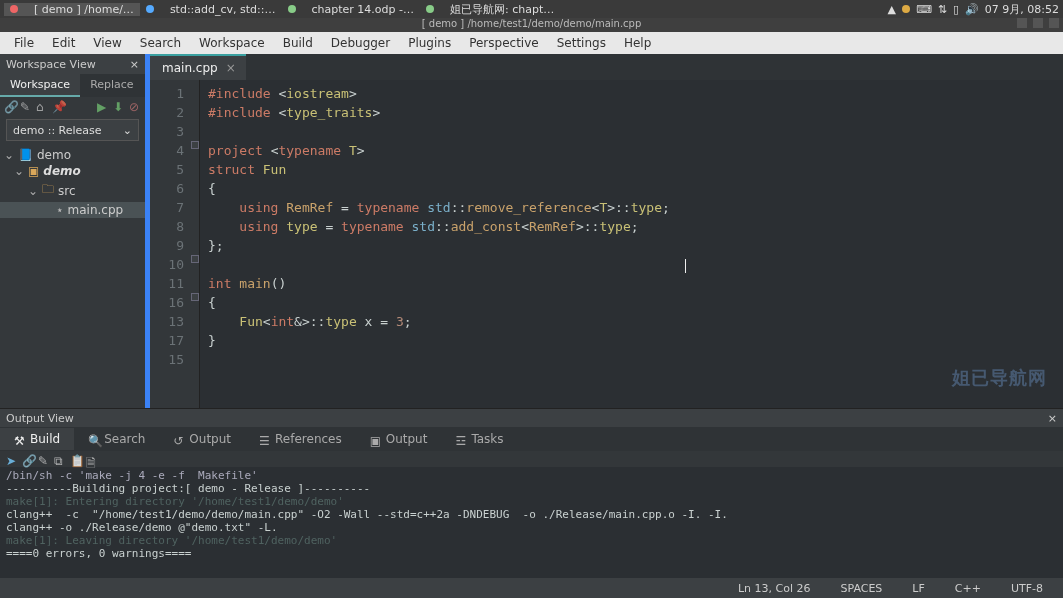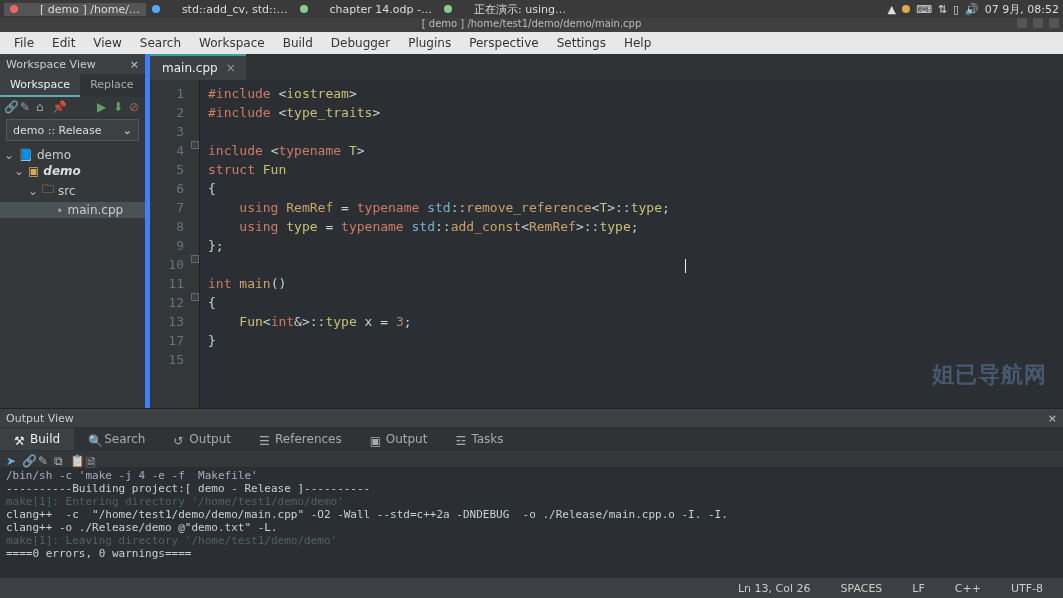--- a/index.html
+++ b/index.html
@@ -10,21 +10,21 @@
   background: #2b2b2b;
   color: #ccc;
   overflow: hidden;
   display: flex; flex-direction: column;
 }
 
 .os-bar {
   height: 18px; background: #3a3a3a; display: flex; align-items: center;
   color: #ddd; font-size: 11px; padding: 0 4px;
 }
-.os-bar .task { padding: 0 6px; display: flex; align-items: center; gap: 22px; cursor: pointer; }
+.os-bar .task { padding: 0 6px; display: flex; align-items: center; gap: 16px; cursor: pointer; }
 .os-bar .task.active { background: #555; }
 .os-bar .spacer { flex: 1; }
 .os-bar .tray { display: flex; align-items: center; gap: 6px; }
 .os-bar .tray span { font-size: 11px; }
 .dot-o { width:8px;height:8px;border-radius:50%;background:#e66; display:inline-block;}
 .dot-b { width:8px;height:8px;border-radius:50%;background:#5af; display:inline-block;}
 .dot-g { width:8px;height:8px;border-radius:50%;background:#8c8; display:inline-block;}
 .dot-y { width:8px;height:8px;border-radius:50%;background:#da4; display:inline-block;}
 
 .win-title {
@@ -94,42 +94,42 @@
 }
 .console .dim{color:#4f6260;}
 .console .cmd{color:#aab;}
 .console .ok{color:#c9d1d0;}
 
 
 .statusbar { height: 20px; background:#3c4043; display:flex; align-items:center; justify-content:flex-end; gap:30px; padding:0 20px; font-size:11px; color:#ccc;}
 .statusbar .seg { }
 
 
-.watermark { position:absolute; right:16px; bottom:18px; font-size:22px; font-weight:bold;
+.watermark { position:absolute; right:16px; bottom:18px; font-size:18px; font-weight:bold;
   color: rgba(120,170,230,0.35); pointer-events:none; letter-spacing:1px;}
 </style>
 </head>
 <body>
 
 <div class="os-bar">
   <div class="task active">
       <span class="dot-o"></span>
       <span>[ demo ] /home/…</span>
     </div>
   <div class="task">
       <span class="dot-b"></span>
       <span>std::add_cv, std::…</span>
     </div>
   <div class="task">
       <span class="dot-g"></span>
       <span>chapter 14.odp -…</span>
     </div>
   <div class="task">
       <span class="dot-g"></span>
-      <span>正在演示: using…</span>
+      <span>姐已导航网: chapt…</span>
     </div>
   <div class="spacer"></div>
   <div class="tray">
     <span>▲</span>
     <span class="dot-y"></span>
     <span>⌨</span>
     <span>⇅</span>
     <span>▯</span>
     <span>🔊</span>
     <span>07 9月, 08:52</span>
@@ -221,34 +221,34 @@
           <div>2</div>
           <div>3</div>
           <div>4</div>
           <div>5</div>
           <div>6</div>
           <div>7</div>
           <div>8</div>
           <div>9</div>
           <div>10</div>
           <div>11</div>
-          <div>12</div>
+          <div>16</div>
           <div>13</div>
           <div>17</div>
           <div>15</div>
         </div>
       <div class="fold-col">
         <div class="fm" style="top:61px"></div>
         <div class="fm" style="top:175px"></div>
         <div class="fm" style="top:213px"></div>
       </div>
       <div class="code"><span class="c-kw">#include</span> <span class="c-op">&lt;</span><span class="c-ty">iostream</span><span class="c-op">&gt;</span>
 <span class="c-kw">#include</span> <span class="c-op">&lt;</span><span class="c-ty">type_traits</span><span class="c-op">&gt;</span>
 
-<span class="c-kw">include</span> <span class="c-op">&lt;</span><span class="c-kw">typename</span> <span class="c-ty">T</span><span class="c-op">&gt;</span>
+<span class="c-kw">project</span> <span class="c-op">&lt;</span><span class="c-kw">typename</span> <span class="c-ty">T</span><span class="c-op">&gt;</span>
 <span class="c-kw">struct</span> <span class="c-ty">Fun</span>
 <span>{</span>
 <span class="c-kw">    using </span><span class="c-id">RemRef</span><span> = </span><span class="c-kw">typename </span><span class="c-ns">std</span><span>::</span><span class="c-id">remove_reference</span><span>&lt;</span><span class="c-ty">T</span><span>&gt;::</span><span class="c-ty">type</span><span>;</span>
 <span class="c-kw">    using </span><span class="c-ty">type</span><span> = </span><span class="c-kw">typename </span><span class="c-ns">std</span><span>::</span><span class="c-id">add_const</span><span>&lt;</span><span class="c-id">RemRef</span><span>&gt;::</span><span class="c-ty">type</span><span>;</span>
 <span>};</span>
                                                              <span class="caret"></span>
 <span class="c-kw">int </span><span class="c-id">main</span><span>()</span>
 <span>{</span>
 <span class="c-ty">    Fun</span><span>&lt;</span><span class="c-kw">int</span><span>&amp;&gt;::</span><span class="c-ty">type</span><span> x </span><span>= </span><span class="c-num">3</span><span>;</span>
 <span>}</span>

